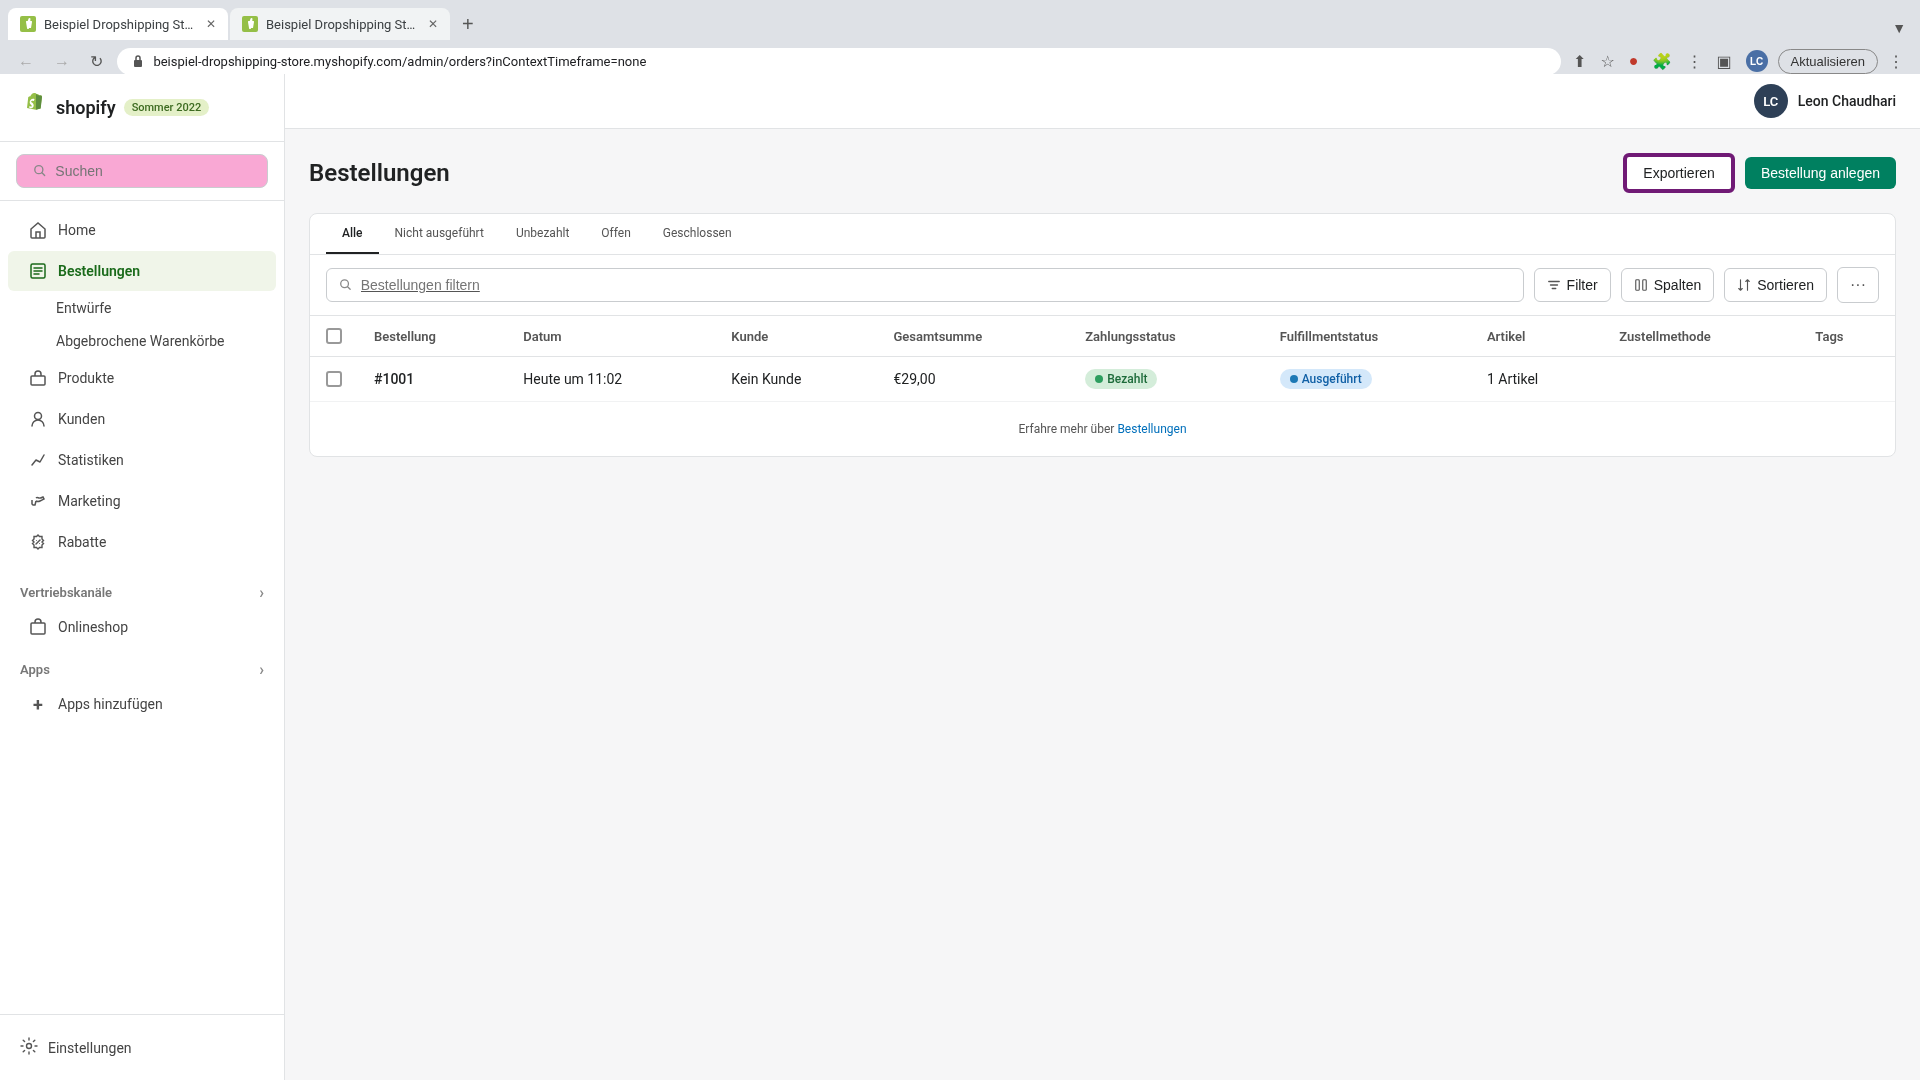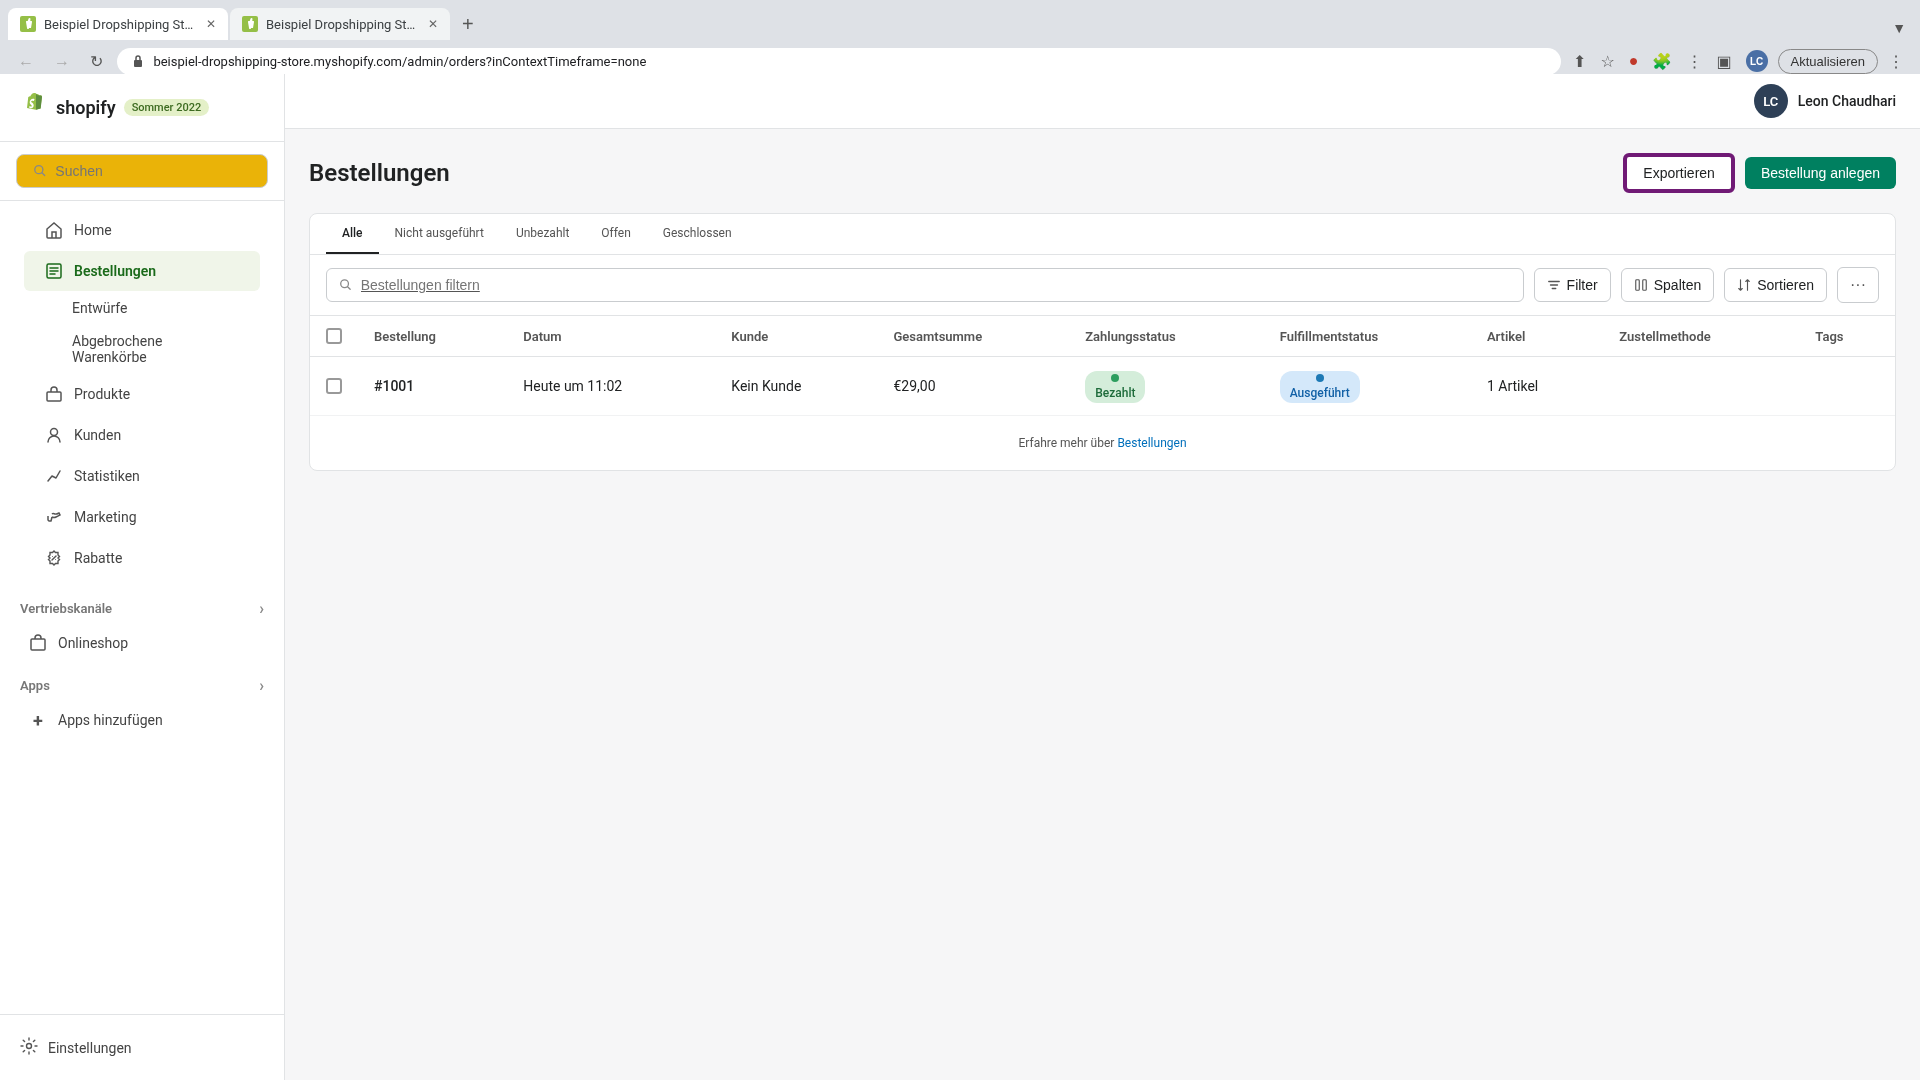--- a/index.html
+++ b/index.html
@@ -25,35 +25,35 @@
     
     .app-wrapper { display: flex; height: calc(1080px - 74px); overflow: hidden; }
 
     
     .sidebar { width: 285px; background: #fff; border-right: 1px solid #e1e3e5; display: flex; flex-direction: column; overflow-y: auto; flex-shrink: 0; }
     .sidebar-header { padding: 16px 20px; display: flex; align-items: center; gap: 10px; border-bottom: 1px solid #e1e3e5; }
     .shopify-logo { display: flex; align-items: center; gap: 8px; }
     .shopify-icon { color: #95bf47; font-size: 28px; }
     .shopify-text { font-size: 22px; font-weight: 600; color: #202223; }
     .shopify-badge { background: #e4f0c8; color: #3d6b21; font-size: 11px; padding: 2px 8px; border-radius: 10px; font-weight: 500; }
-    .nav-section { padding: 8px 16px; }
+    .nav-section { padding: 8px 0; }
     .nav-item { display: flex; align-items: center; gap: 10px; padding: 10px 20px; cursor: pointer; color: #444; font-size: 14px; border-radius: 6px; margin: 1px 8px; }
     .nav-item.active { background: #f0f5e9; color: #1a6a1a; font-weight: 600; }
     .nav-item .nav-icon { width: 20px; height: 20px; display: flex; align-items: center; justify-content: center; font-size: 16px; color: #555; }
     .nav-item.active .nav-icon { color: #1a6a1a; }
     .nav-sub-item { padding: 8px 20px 8px 48px; cursor: pointer; color: #444; font-size: 14px; border-radius: 6px; margin: 1px 8px; }
     .nav-section-label { padding: 12px 20px 4px 20px; font-size: 13px; font-weight: 600; color: #777; display: flex; align-items: center; justify-content: space-between; }
     .nav-section-label .chevron { font-size: 16px; color: #888; }
     .sidebar-footer { margin-top: auto; padding: 12px 0; border-top: 1px solid #e1e3e5; }
     .settings-item { display: flex; align-items: center; gap: 10px; padding: 10px 20px; cursor: pointer; color: #444; font-size: 14px; }
 
     
     .main-content { flex: 1; overflow-y: auto; background: #f6f6f7; }
     .top-bar { background: #fff; padding: 12px 24px; display: flex; align-items: center; justify-content: space-between; border-bottom: 1px solid #e1e3e5; }
-    .search-bar { display: flex; align-items: center; gap: 8px; background: #eab308; border: 1px solid #c9cccf; border-radius: 8px; padding: 8px 16px; width: 440px; }
+    .search-bar { display: flex; align-items: center; gap: 8px; background: #f9a8d4; border: 1px solid #c9cccf; border-radius: 8px; padding: 8px 16px; width: 440px; }
     .search-bar input { border: none; background: none; outline: none; font-size: 14px; width: 100%; color: #555; }
     .user-info { display: flex; align-items: center; gap: 10px; }
     .user-avatar { width: 34px; height: 34px; background: #2e4057; border-radius: 50%; display: flex; align-items: center; justify-content: center; color: #fff; font-size: 13px; font-weight: 600; }
     .user-name { font-size: 14px; color: #202223; font-weight: 500; }
 
     .page-content { padding: 24px; }
     .page-header { display: flex; align-items: center; justify-content: space-between; margin-bottom: 20px; }
     .page-title { font-size: 24px; font-weight: 600; color: #202223; }
     .page-actions { display: flex; gap: 10px; align-items: center; }
     .btn-secondary { border: 4px solid #701a75; background: #fff; padding: 8px 16px; border-radius: 6px; font-size: 14px; cursor: pointer; color: #202223; font-weight: 500; }
@@ -70,21 +70,21 @@
     .filter-search input { border: none; outline: none; font-size: 14px; width: 100%; color: #555; }
     .toolbar-btn { display: flex; align-items: center; gap: 6px; border: 1px solid #c9cccf; background: #fff; padding: 8px 12px; border-radius: 6px; font-size: 14px; cursor: pointer; color: #202223; white-space: nowrap; }
     .more-btn { border: 1px solid #c9cccf; background: #fff; padding: 8px 12px; border-radius: 6px; font-size: 16px; cursor: pointer; color: #555; }
 
     
     .table { width: 100%; border-collapse: collapse; }
     .table th { text-align: left; padding: 12px 16px; font-size: 13px; font-weight: 600; color: #555; border-bottom: 1px solid #e1e3e5; }
     .table td { padding: 12px 16px; font-size: 14px; color: #202223; border-bottom: 1px solid #f1f2f3; }
     .checkbox { width: 16px; height: 16px; border: 2px solid #999; border-radius: 3px; cursor: pointer; }
     .order-link { color: #202223; font-weight: 500; text-decoration: none; }
-    .badge { display: inline-flex; align-items: center; gap: 4px; padding: 3px 10px; border-radius: 12px; font-size: 12px; font-weight: 500; flex-direction: column; }
+    .badge { display: inline-flex; align-items: center; gap: 4px; padding: 3px 10px; border-radius: 12px; font-size: 12px; font-weight: 500; }
     .badge-green { background: #d4edda; color: #1d6b3a; }
     .badge-blue { background: #d4e8fa; color: #1160a6; }
     .badge-dot { width: 8px; height: 8px; border-radius: 50%; }
     .badge-dot-green { background: #2d9e5f; }
     .badge-dot-blue { background: #1d79b5; }
 
     .learn-more { text-align: center; padding: 20px; color: #555; font-size: 12px; }
     .learn-more a { color: #006fbb; text-decoration: none; }
   </style>
 </head>

